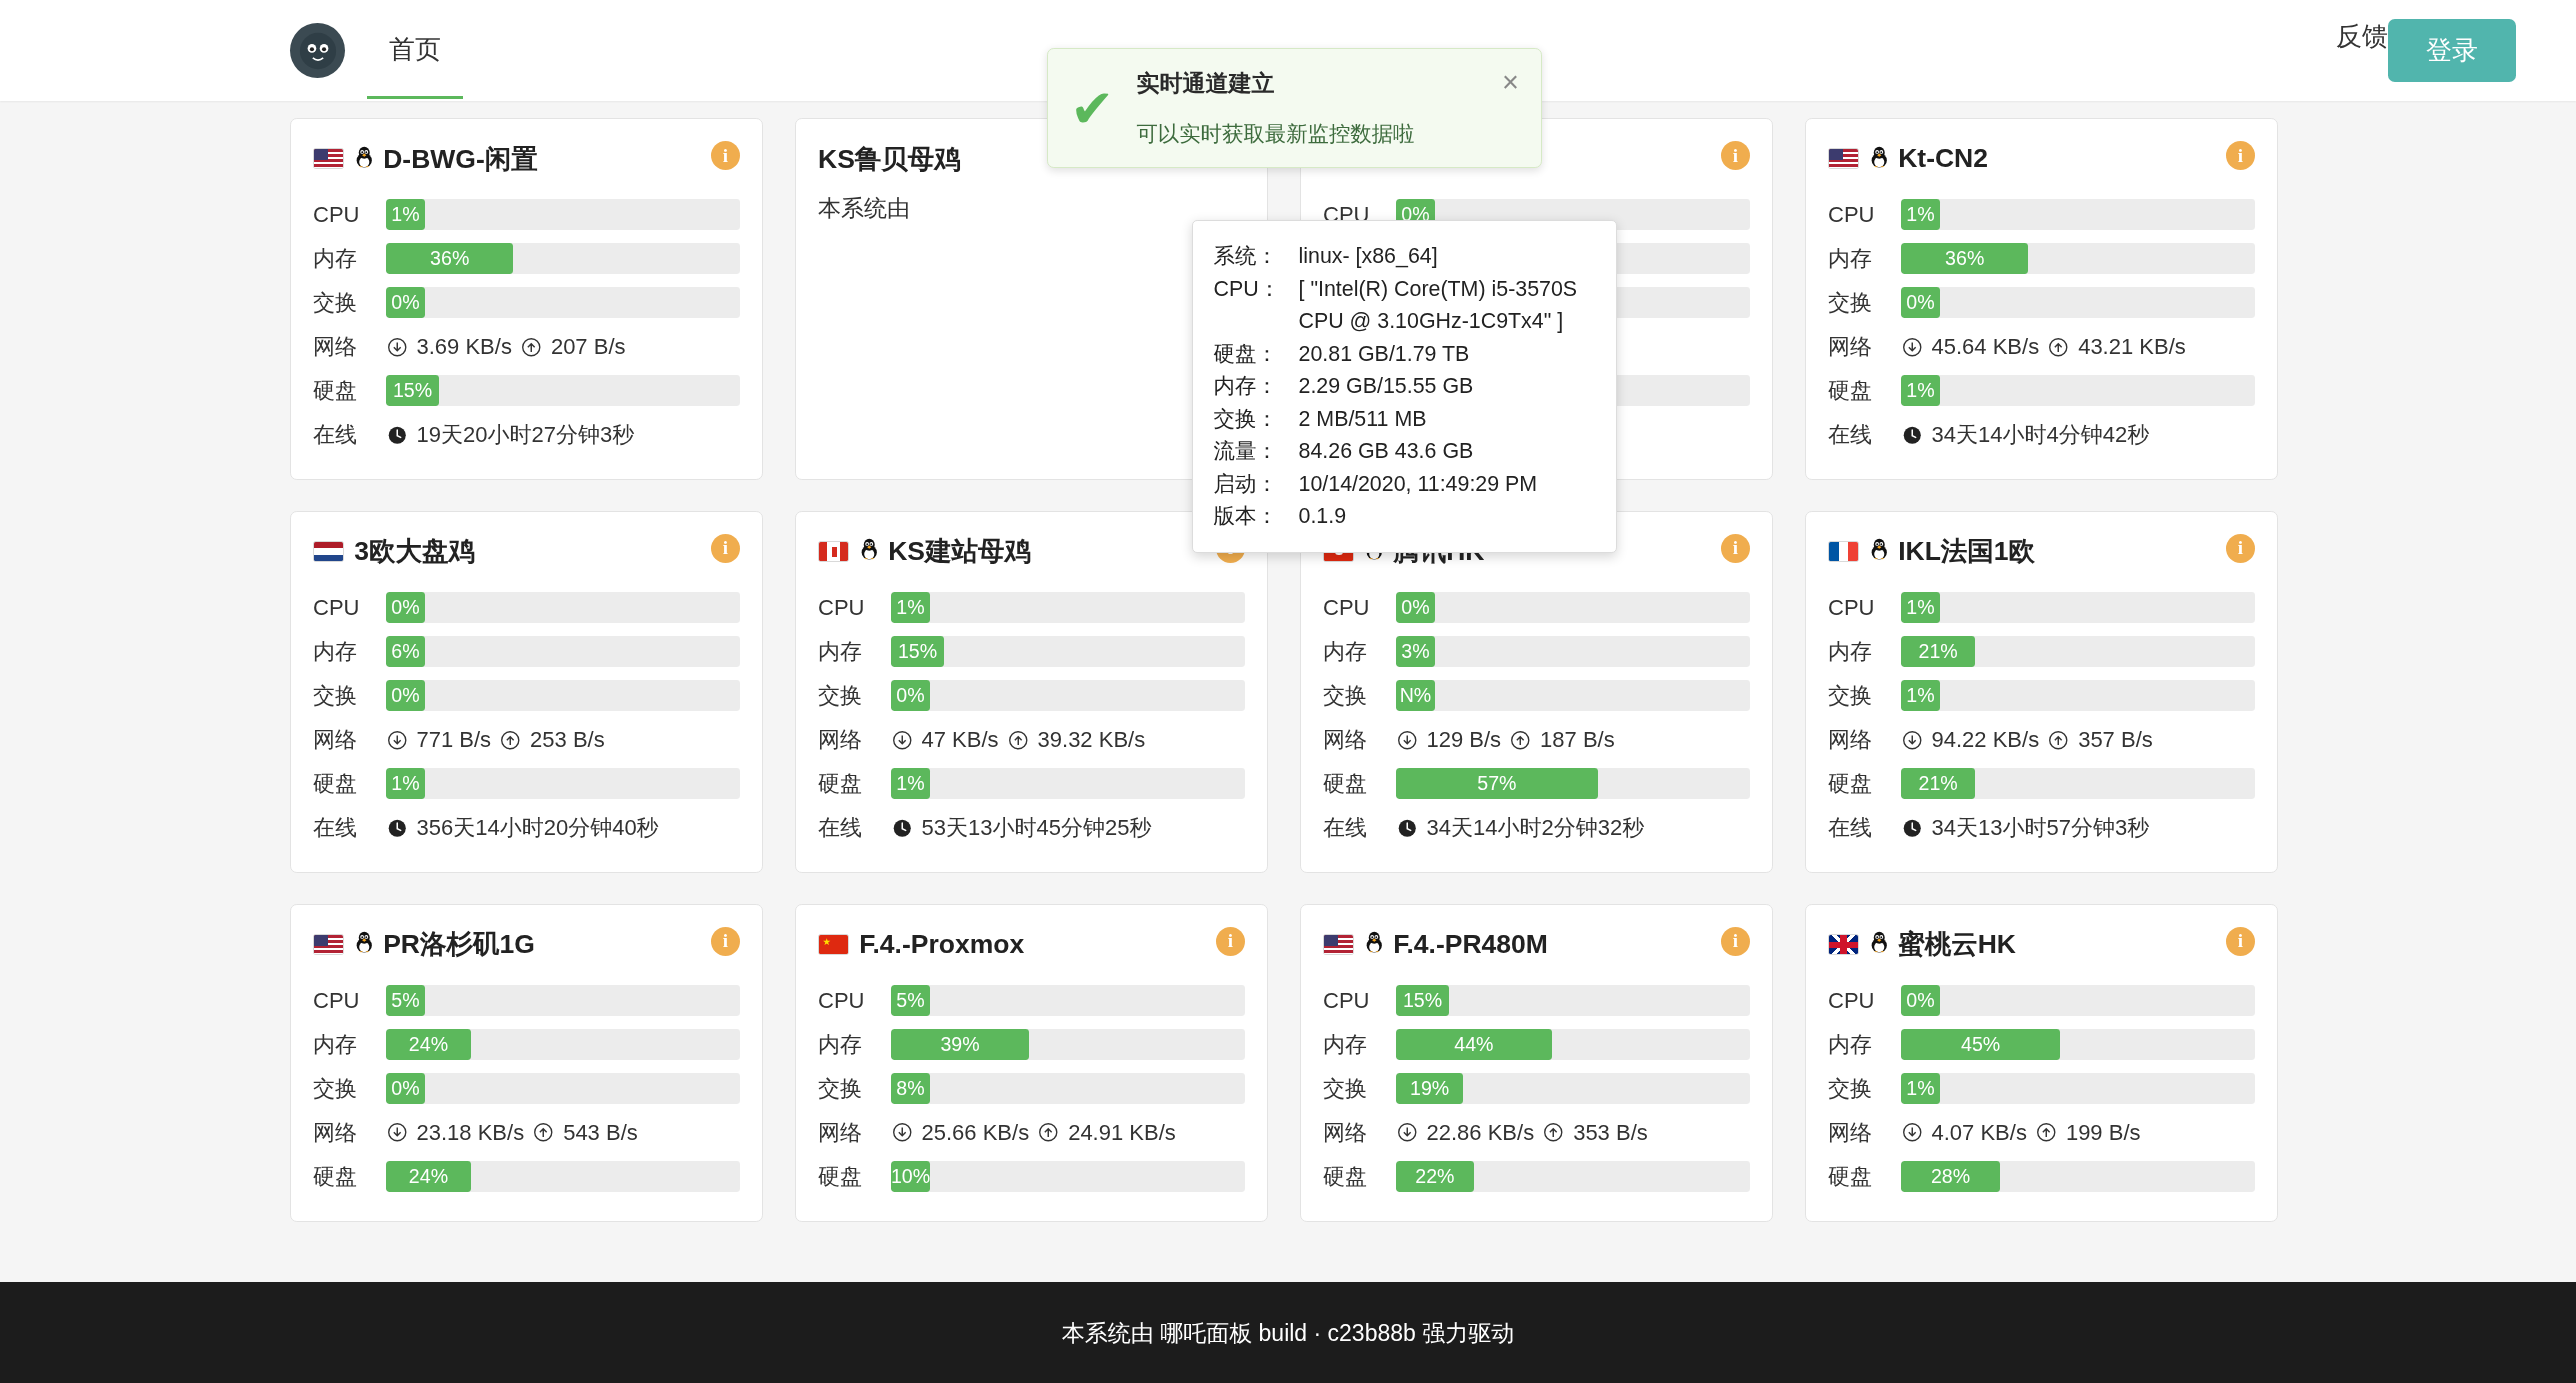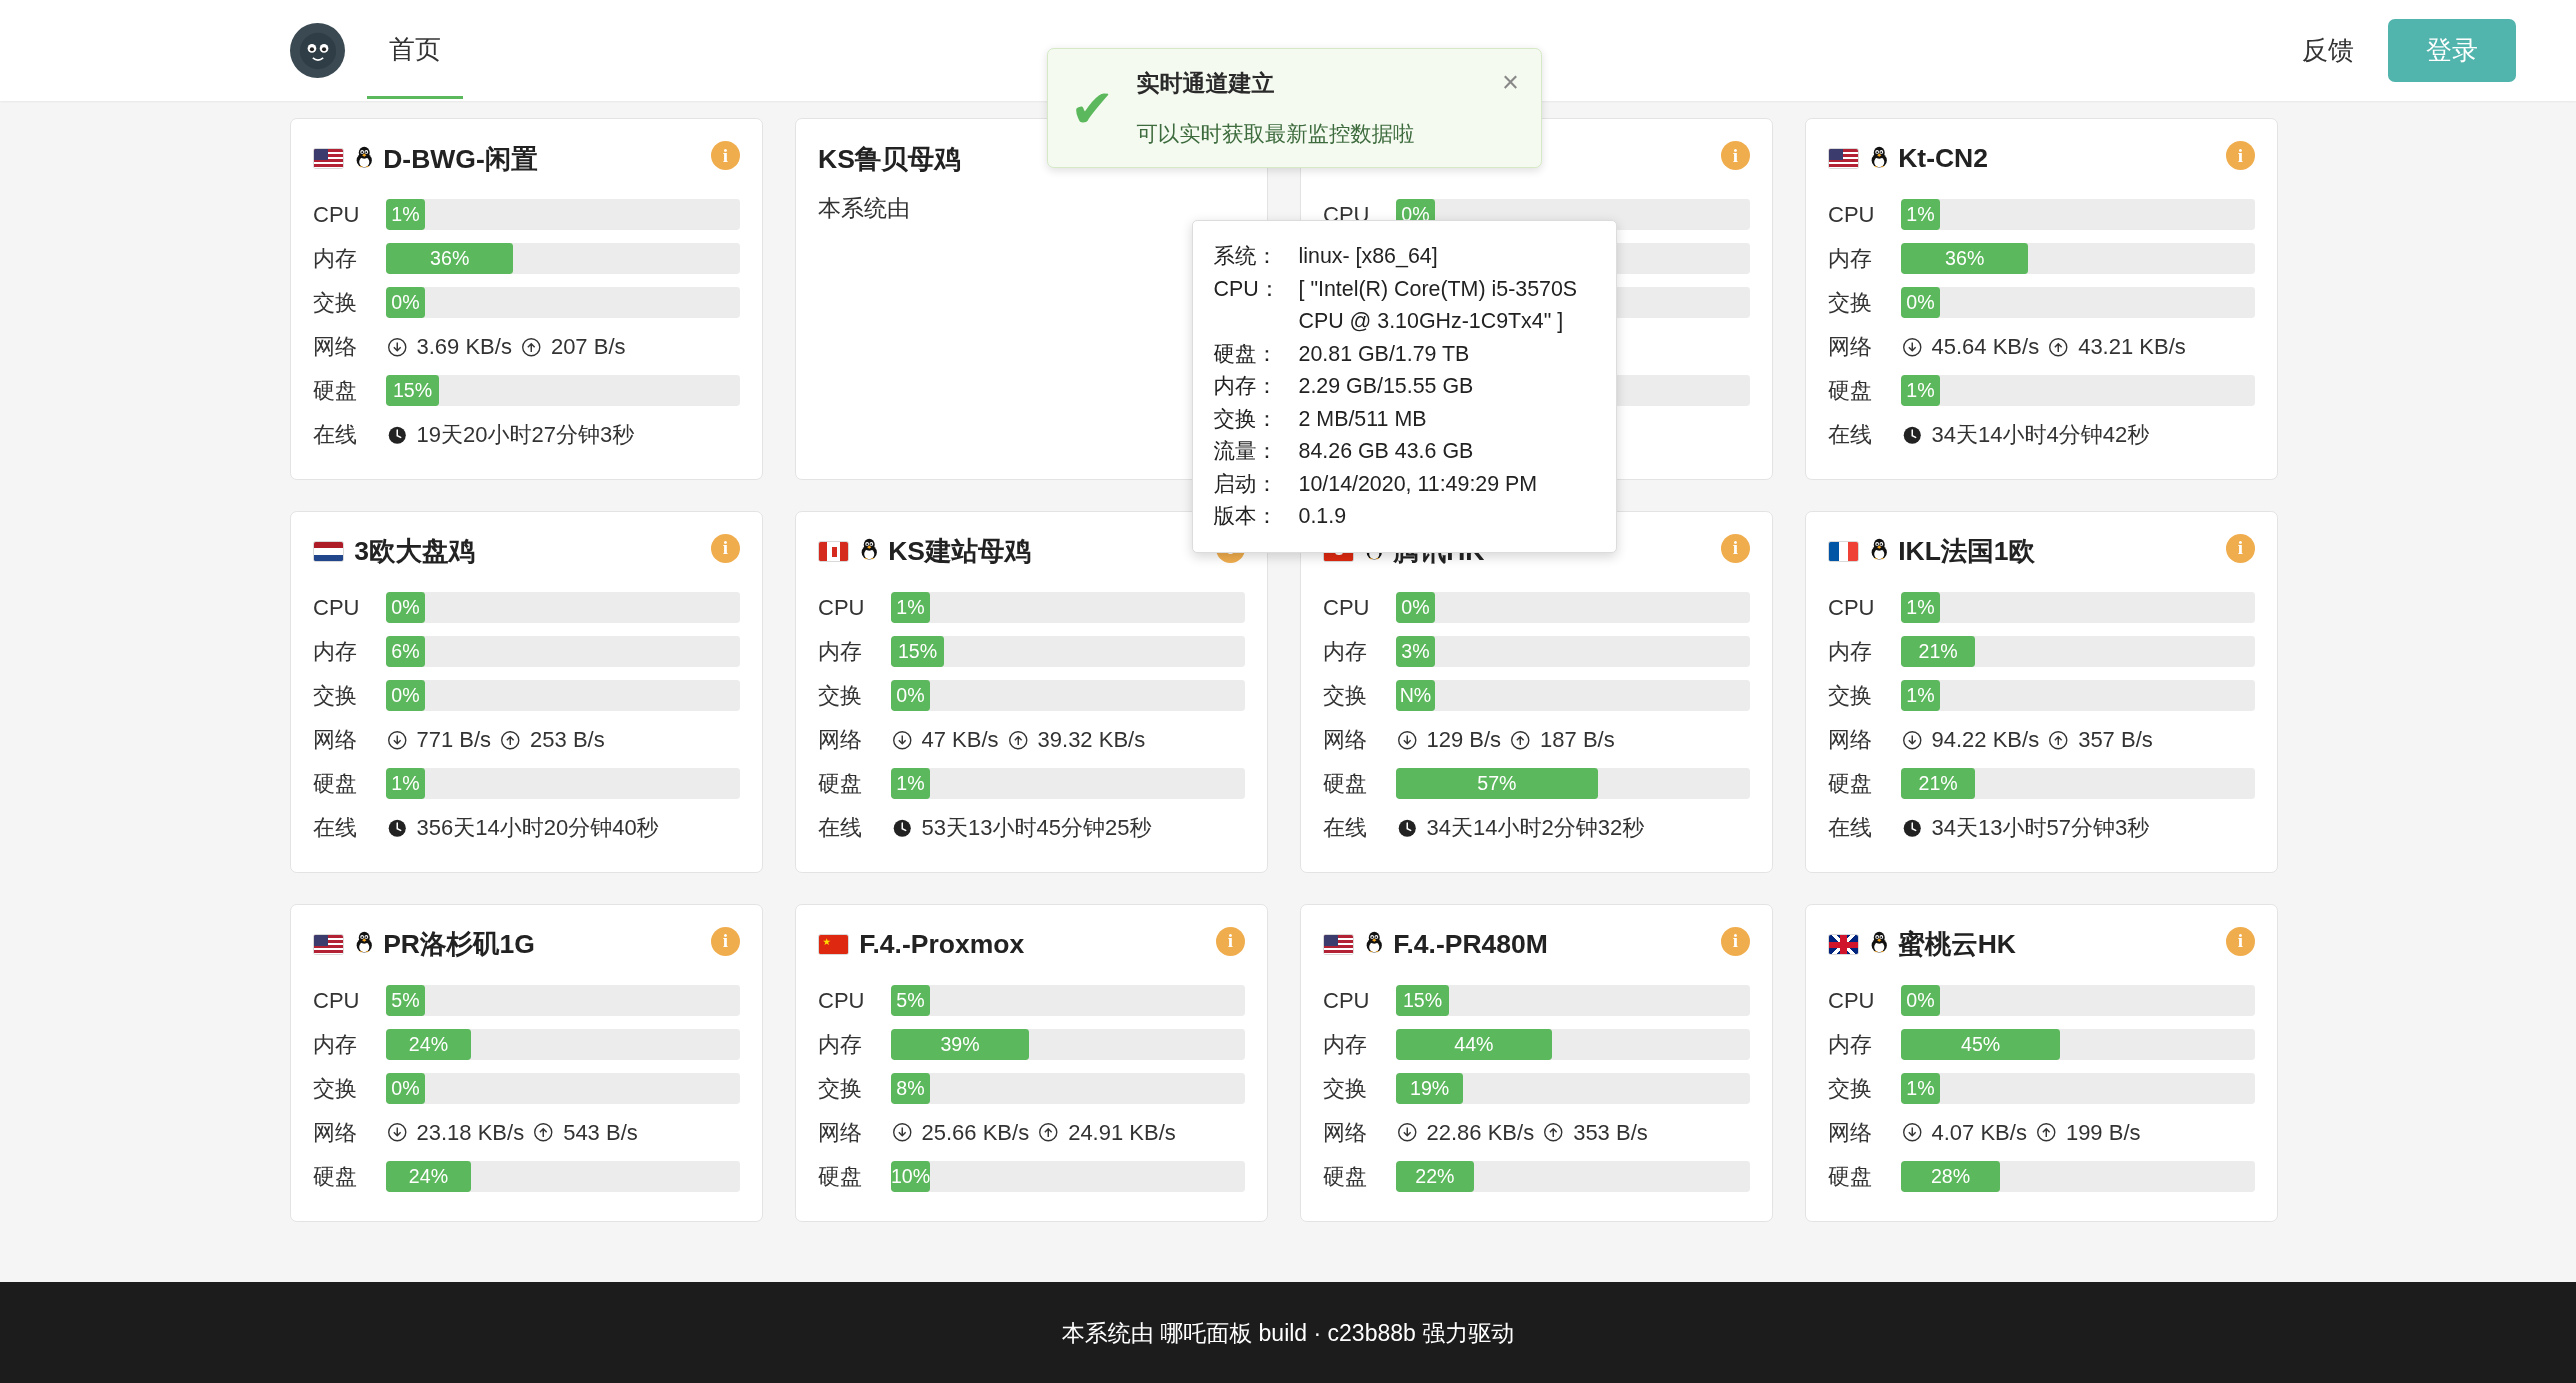--- a/index.html
+++ b/index.html
@@ -37,22 +37,21 @@
     margin-left: 22px;
     font-size: 26px;
     color: #333;
     padding: 34px 22px;
     border-bottom: 3.4px solid #5cb85c;
     line-height: 1;
   }
   .nav-right {
     margin-left: auto;
     display: flex;
-    align-items: center;
-    gap: 34px;
+    align-items: flex-start;
   }
   .nav-feedback { font-size: 26px; color: #333; }
   .btn-login {
     background: #51b5ad;
     color: #fff;
     border: none;
     border-radius: 6.8px;
     font-size: 26px;
     padding: 13.7px 38px;
     font-family: inherit;

